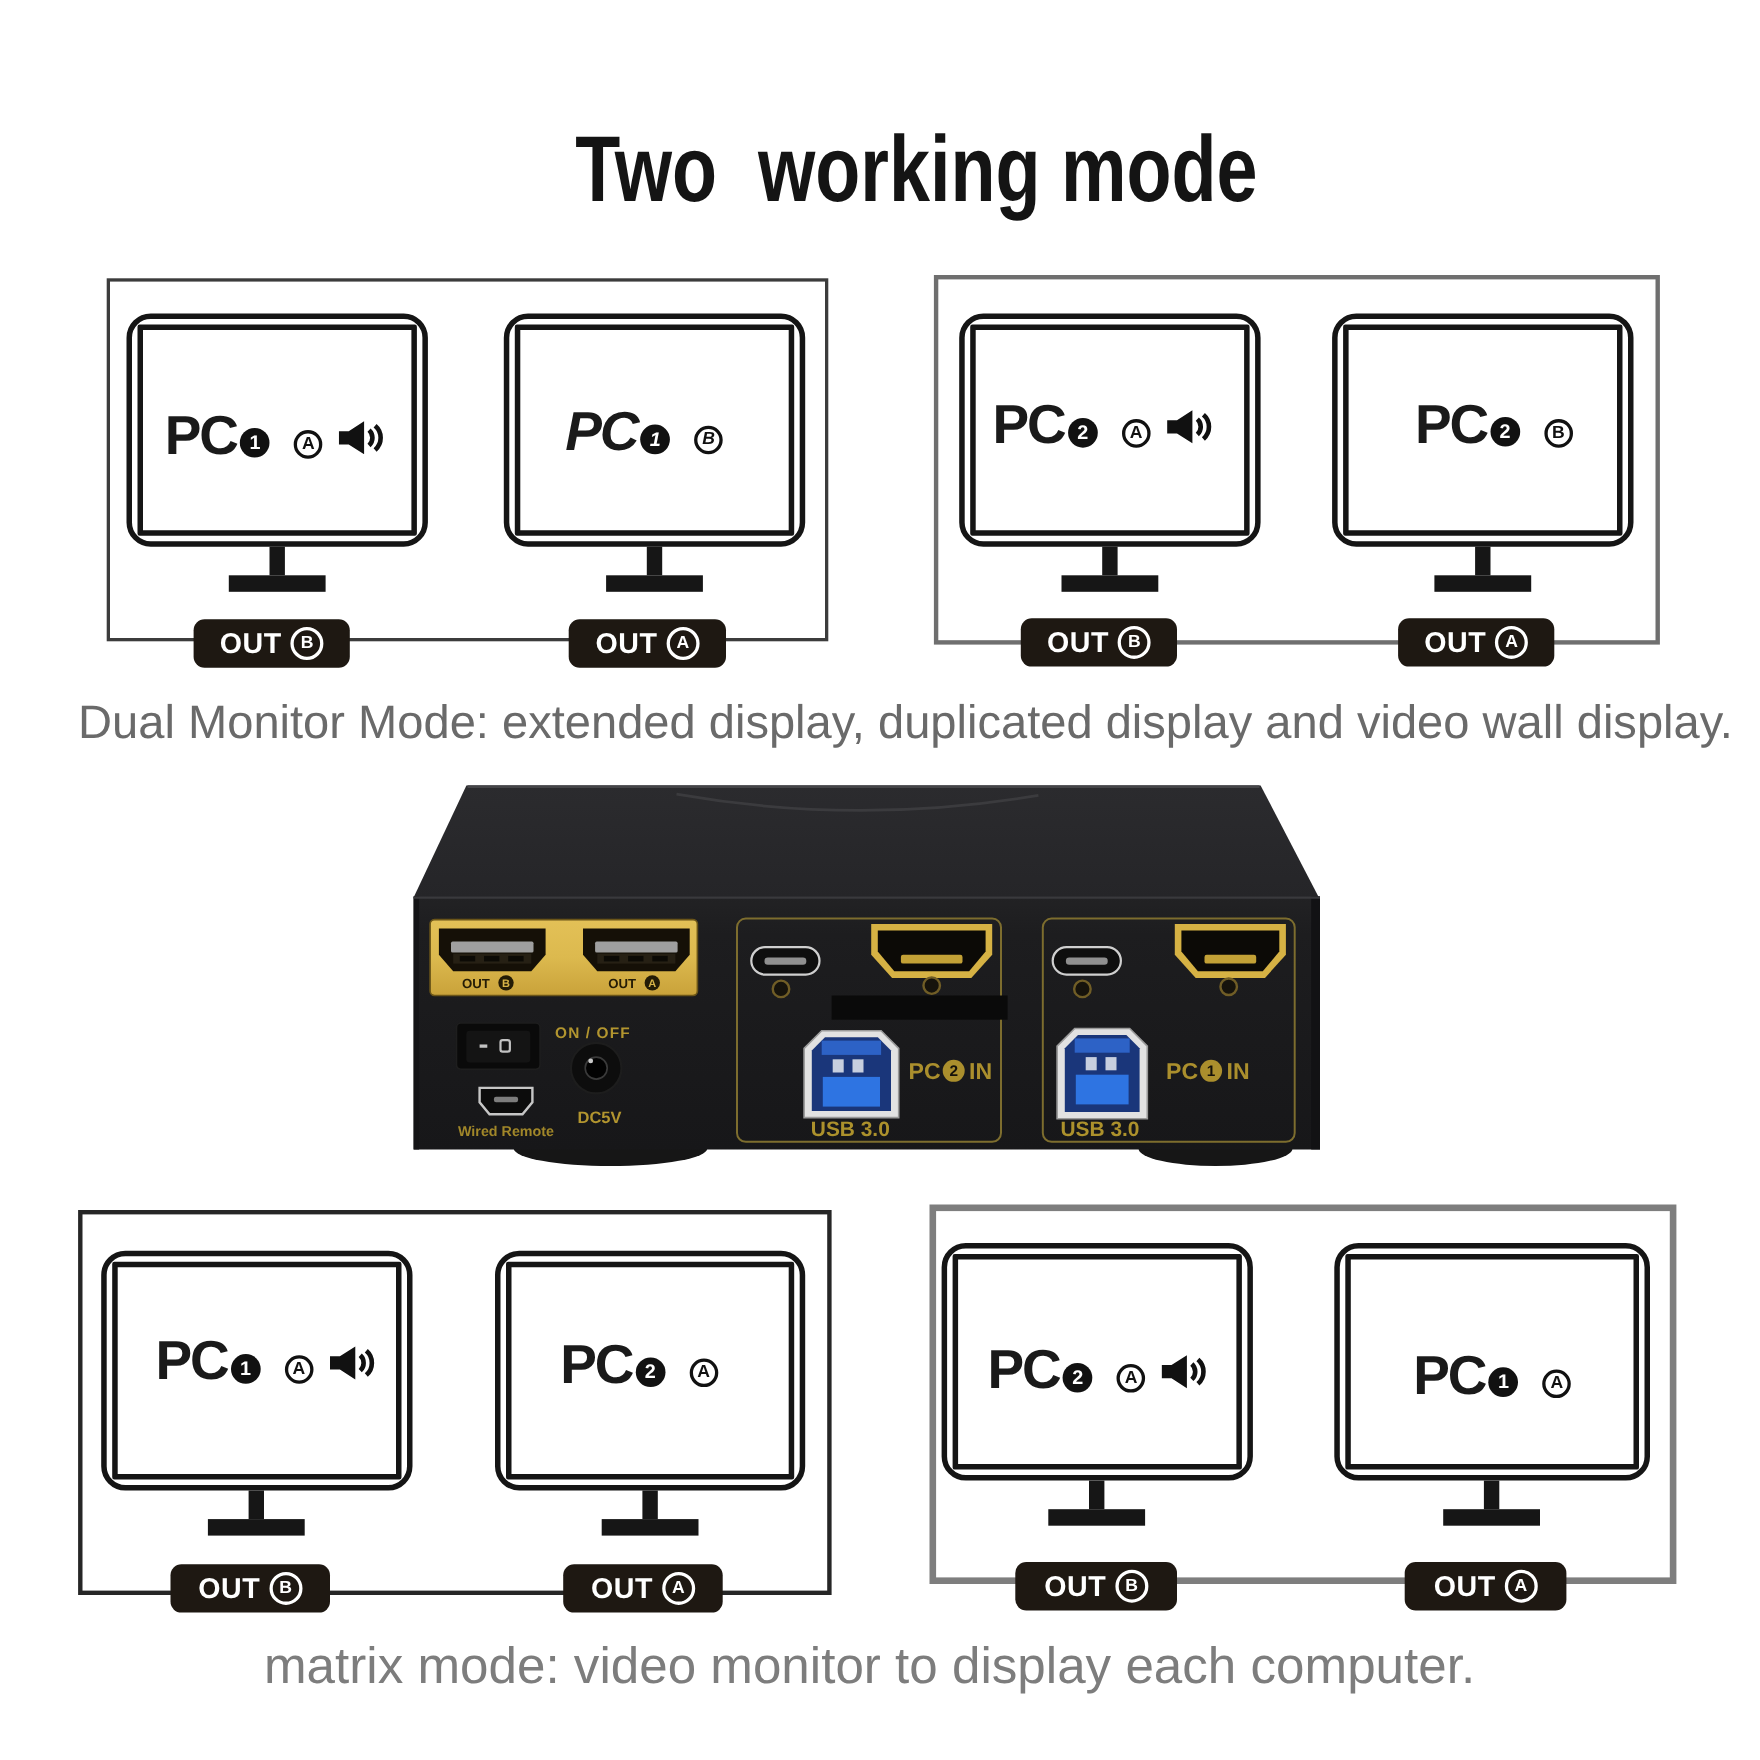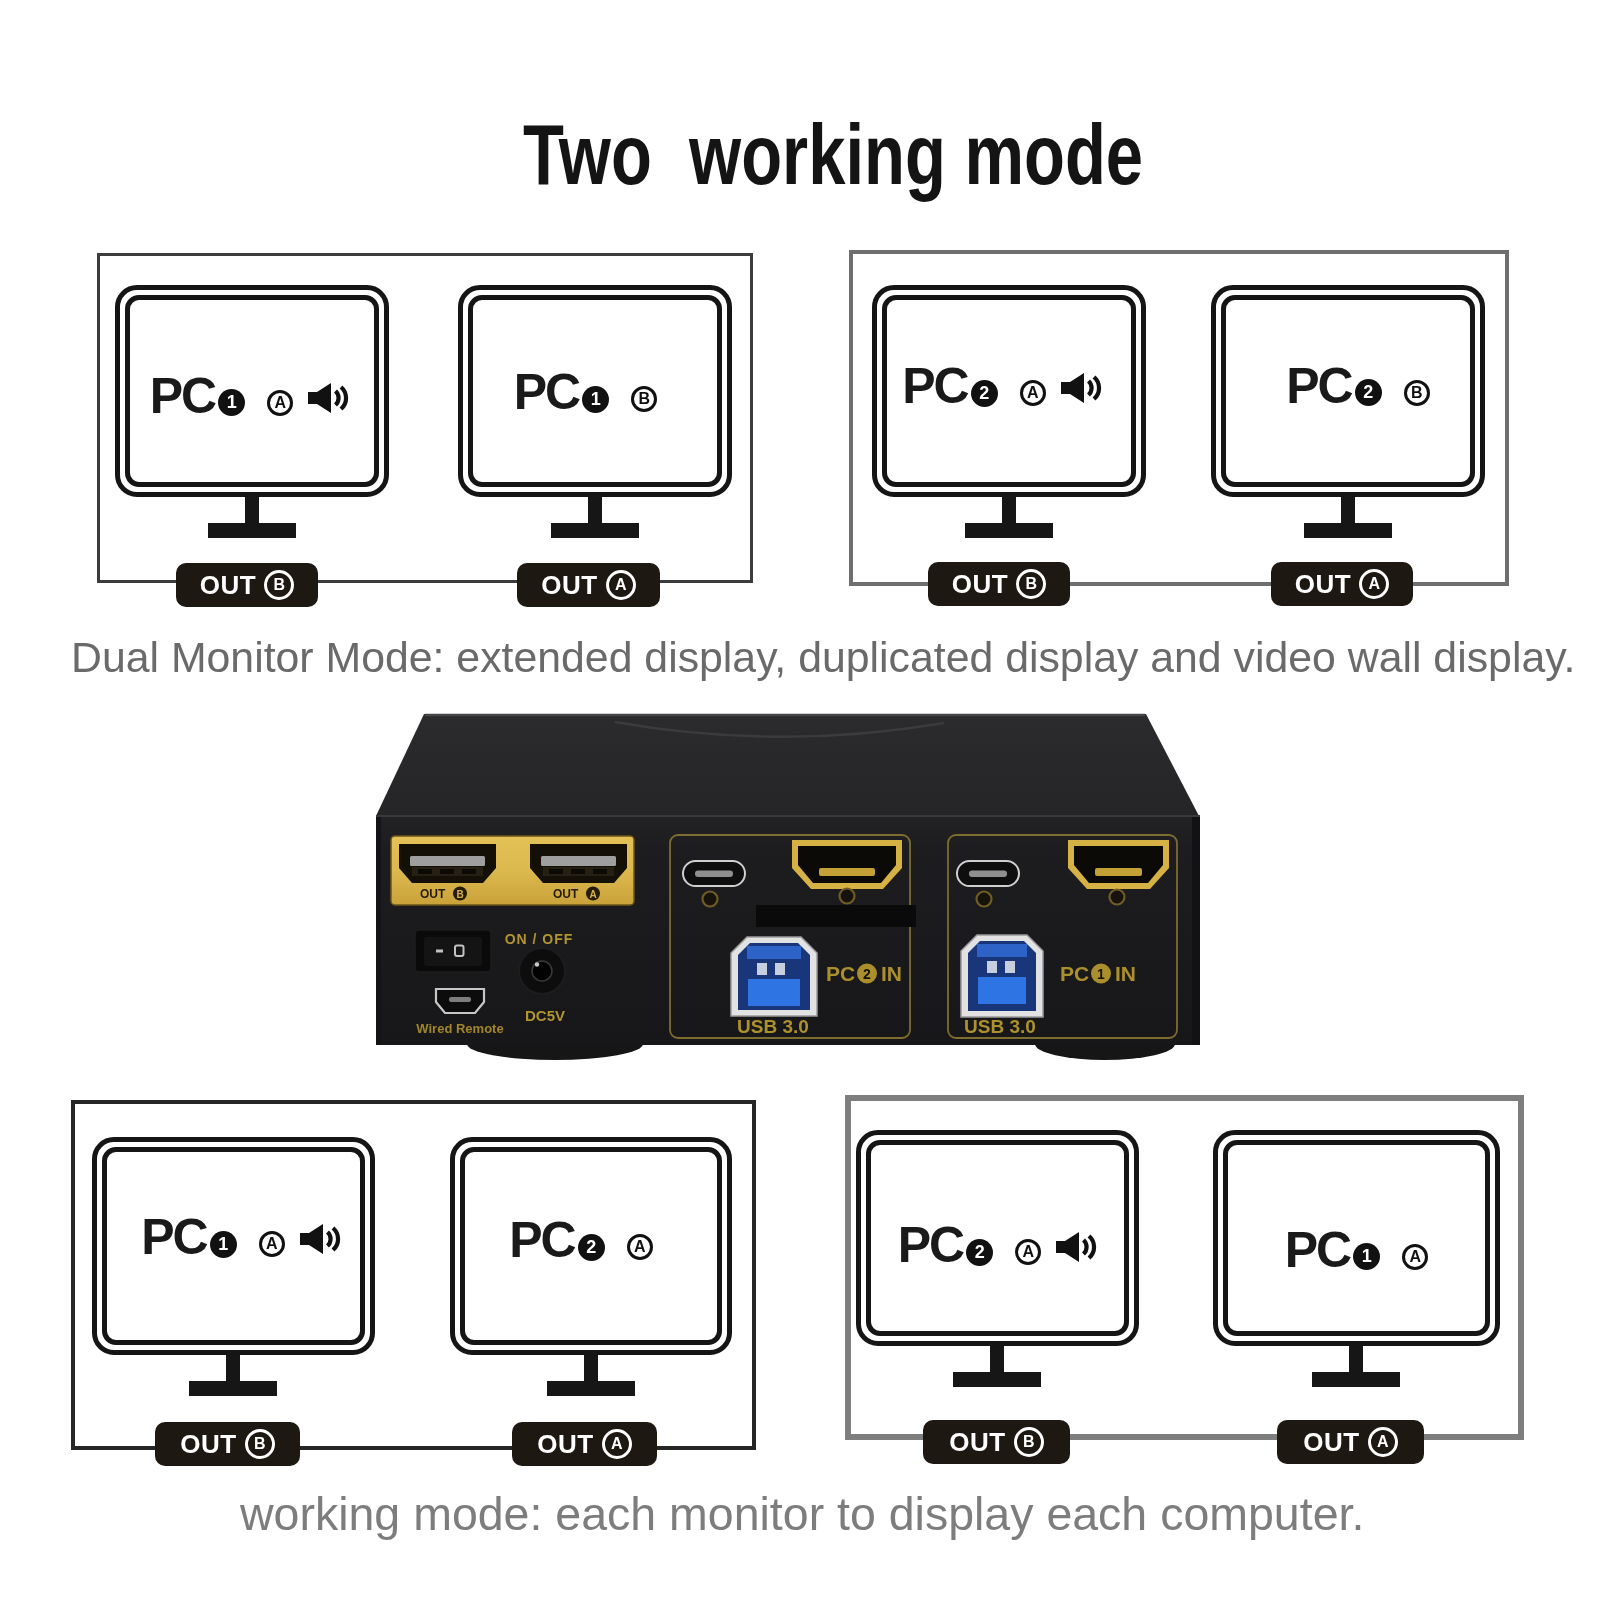--- a/index.html
+++ b/index.html
@@ -2,21 +2,21 @@
 <html><head>
 <meta charset="utf-8">
 <style>
   html,body{margin:0;padding:0;}
   body{width:1600px;height:1600px;background:#ffffff;position:relative;overflow:hidden;
        font-family:"Liberation Sans",sans-serif;}
   .abs{position:absolute;}
   #title{left:0px;top:110px;width:1666px;text-align:center;font-size:85px;font-weight:bold;color:#141414;transform:scaleX(0.788);transform-origin:833px 0;line-height:1.05;}
   .gbox{position:absolute;background:#fff;}
   .mon{position:absolute;border:5px solid #151515;border-radius:22px;background:#fff;box-sizing:border-box;}
-  .mon .inner{position:absolute;left:5px;top:5px;right:5px;bottom:5px;border:5px solid #151515;border-radius:14px;
+  .mon .inner{position:absolute;left:5px;top:5px;right:5px;bottom:5px;border:5px solid #151515;border-radius:2px;
      display:flex;align-items:center;justify-content:center;}
   .sct{font-size:50px;font-weight:bold;color:#1a1a1a;letter-spacing:-2px;}
   .numc{display:inline-block;position:relative;top:-5.5px;width:27px;height:27px;border-radius:50%;background:#111;color:#fff;
      font-size:18px;font-weight:bold;line-height:27px;text-align:center;vertical-align:-1px;margin-left:3px;}
   .letc{display:inline-block;position:relative;top:-6px;width:20px;height:20px;border:3.5px solid #111;border-radius:50%;background:#fff;color:#111;
      font-size:16px;font-weight:bold;line-height:20px;text-align:center;vertical-align:-1px;margin-left:22px;}
   .spk{margin-left:15px;vertical-align:-4px;position:relative;top:-3px;}
   .srow{position:relative;white-space:nowrap;}
   .stem{position:absolute;width:14px;height:26px;background:#161616;}
   .base{position:absolute;width:88px;height:15px;background:#161616;}
@@ -33,36 +33,36 @@
 <div class="gbox" style="left:97px;top:253px;width:650px;height:324px;border:3px solid #3c3c3c;"></div>
 
 <div class="gbox" style="left:849px;top:250px;width:652px;height:328px;border:4px solid #6f6f6f;"></div>
 
 <div class="gbox" style="left:71px;top:1100px;width:677px;height:342px;border:4px solid #262626;"></div>
 
 <div class="gbox" style="left:845px;top:1095px;width:667px;height:333px;border:6px solid #7e7e7e;"></div>
 
 <div class="cap" style="left:71px;top:636px;">Dual Monitor Mode: extended display, duplicated display and video wall display.</div>
 
-<div class="cap" style="left:240px;top:1491px;color:#7d7d7d;font-size:46.5px;">working mode: each monitor to display each computer.</div>
+<div class="cap" style="left:240px;top:1491px;color:#7d7d7d;font-size:46.5px;">matrix mode: video monitor to display each computer.</div>
 
 <div class="mon" style="left:115px;top:285px;width:274px;height:212px;">
     <div class="inner">
       <span class="srow" style="left:-2.5px;top:4.5px;"><span class="sct">PC</span><span class="numc">1</span><span class="letc">A</span><svg class="spk" width="41" height="32" viewBox="0 0 41 32">
           <path d="M0 10 h9 l14 -9 v30 l-14 -9 h-9 z" fill="#111"></path>
           <path d="M27.5 9 a9.5 9.5 0 0 1 0 14" fill="none" stroke="#111" stroke-width="4.2"></path>
           <path d="M33 5 a14.5 14.5 0 0 1 0 22" fill="none" stroke="#111" stroke-width="4.2"></path>
         </svg></span>
     </div>
   </div>
 <div class="stem" style="left:245px;top:497px;"></div>
 <div class="base" style="left:208px;top:523px;"></div>
 <div class="mon" style="left:458px;top:285px;width:274px;height:212px;">
     <div class="inner">
-      <span class="srow" style="left:-9.5px;top:1px;"><span class="sct">PC</span><span class="numc">1</span><span class="letc">B</span></span>
+      <span class="srow" style="left:-9.5px;top:1px;font-style:italic;"><span class="sct">PC</span><span class="numc">1</span><span class="letc">B</span></span>
     </div>
   </div>
 <div class="stem" style="left:588px;top:497px;"></div>
 <div class="base" style="left:551px;top:523px;"></div>
 <div class="outlab" style="left:176px;top:563px;width:142px;">OUT<span class="cl">B</span></div>
 <div class="outlab" style="left:517px;top:563px;width:143px;">OUT<span class="cl">A</span></div>
 <div class="mon" style="left:872px;top:285px;width:274px;height:212px;">
     <div class="inner">
       <span class="srow" style="left:-7px;top:-5px;"><span class="sct">PC</span><span class="numc">2</span><span class="letc">A</span><svg class="spk" width="41" height="32" viewBox="0 0 41 32">
           <path d="M0 10 h9 l14 -9 v30 l-14 -9 h-9 z" fill="#111"></path>

